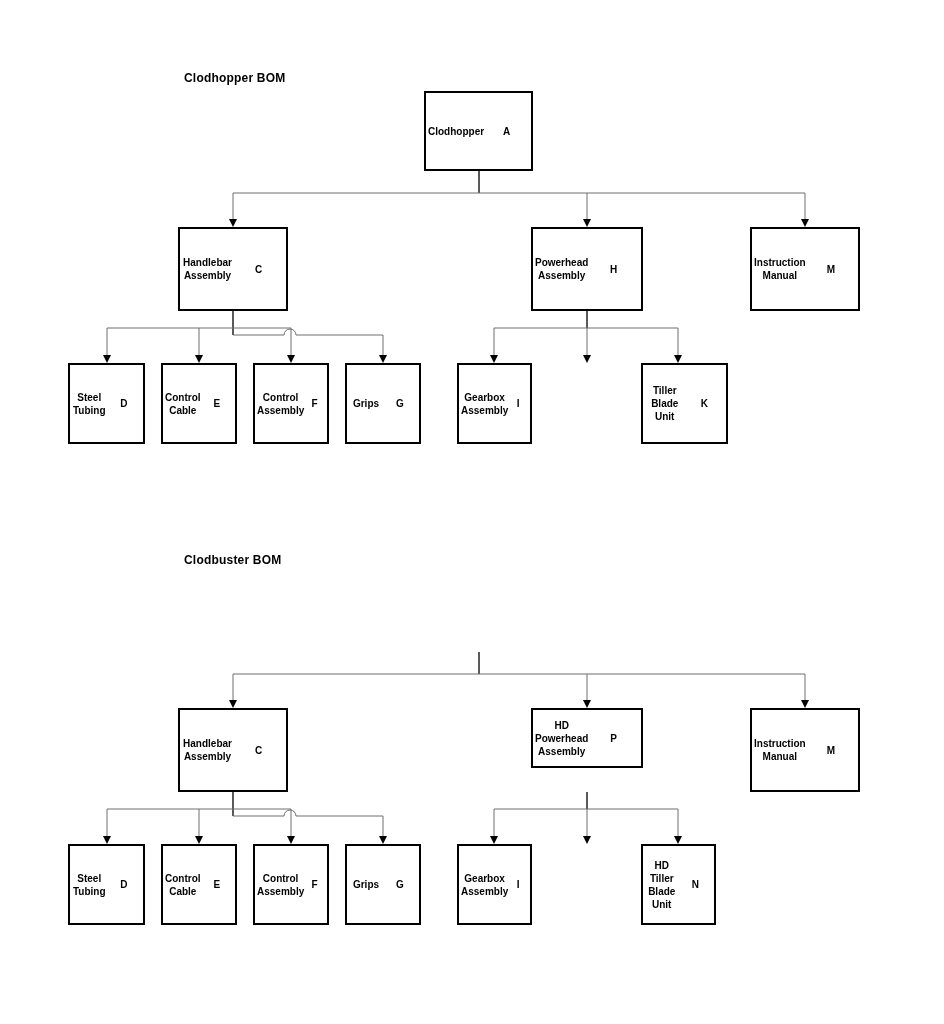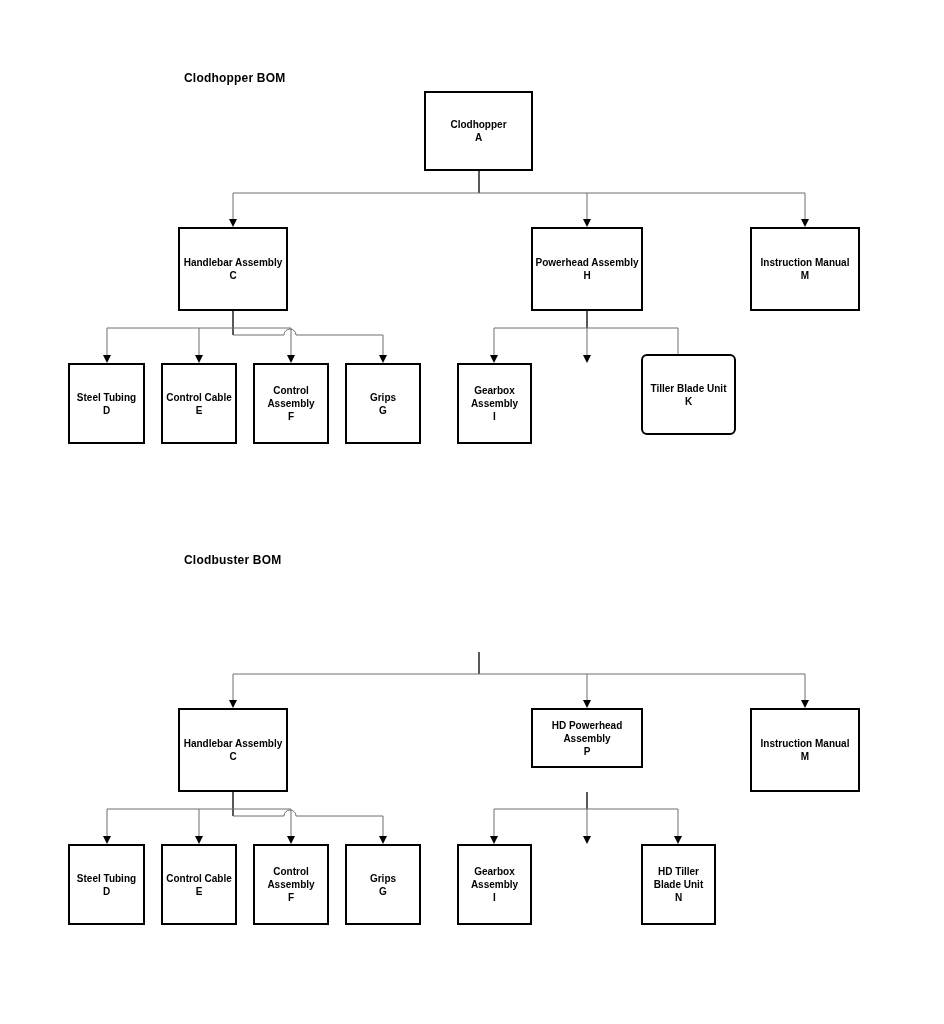--- a/index.html
+++ b/index.html
@@ -8,21 +8,21 @@
     font-family:"Liberation Sans", sans-serif; overflow:hidden;
   }
   .wires { position:absolute; left:0; top:0; }
   .bom-title {
     position:absolute; font-weight:bold; font-size:12px; color:#000;
     letter-spacing:0.2px; white-space:nowrap;
   }
   .node {
     position:absolute; box-sizing:border-box;
     border:2px solid #000; background:#fff;
-    display:flex; flex-direction:column; align-items:center; justify-content:center;
+    display:flex; align-items:center; justify-content:center;
     text-align:center; font-weight:bold; font-size:10px; line-height:13px;
     color:#000; padding:2px;
   }
   .node-label { width:100%; }
   .node-code  { width:100%; }
 </style>
 </head>
 <body>
 
 <div class="canvas">
@@ -136,21 +136,21 @@
   </div>
   <div class="node" style="left:345px; top:363px; width:76px; height:81px;">
     <div class="node-label">Grips</div>
     <div class="node-code">G</div>
   </div>
 
   <div class="node" style="left:457px; top:363px; width:75px; height:81px;">
     <div class="node-label">Gearbox Assembly</div>
     <div class="node-code">I</div>
   </div>
-  <div class="node" style="left:641px; top:354px; width:95px; height:81px;border-radius:6px;">
+  <div class="node" style="left:641px; top:363px; width:87px; height:81px;">
     <div class="node-label">Tiller Blade Unit</div>
     <div class="node-code">K</div>
   </div>
 
   <div class="bom-title" style="left:184px; top:553px;">Clodbuster BOM</div>
 
 
   <div class="node" style="left:178px; top:708px; width:110px; height:84px;">
     <div class="node-label">Handlebar Assembly</div>
     <div class="node-code">C</div>

